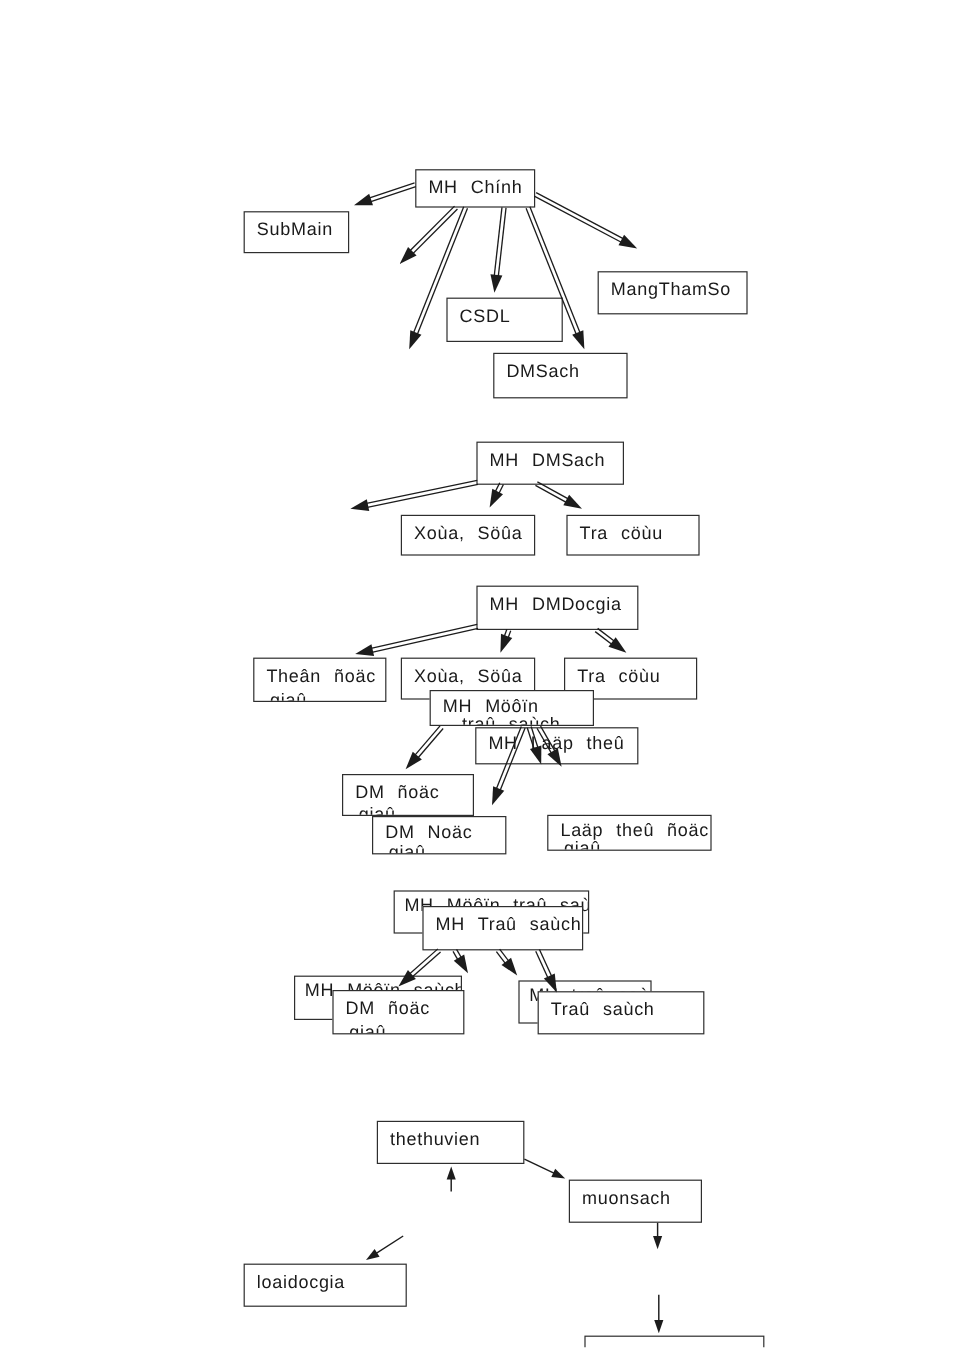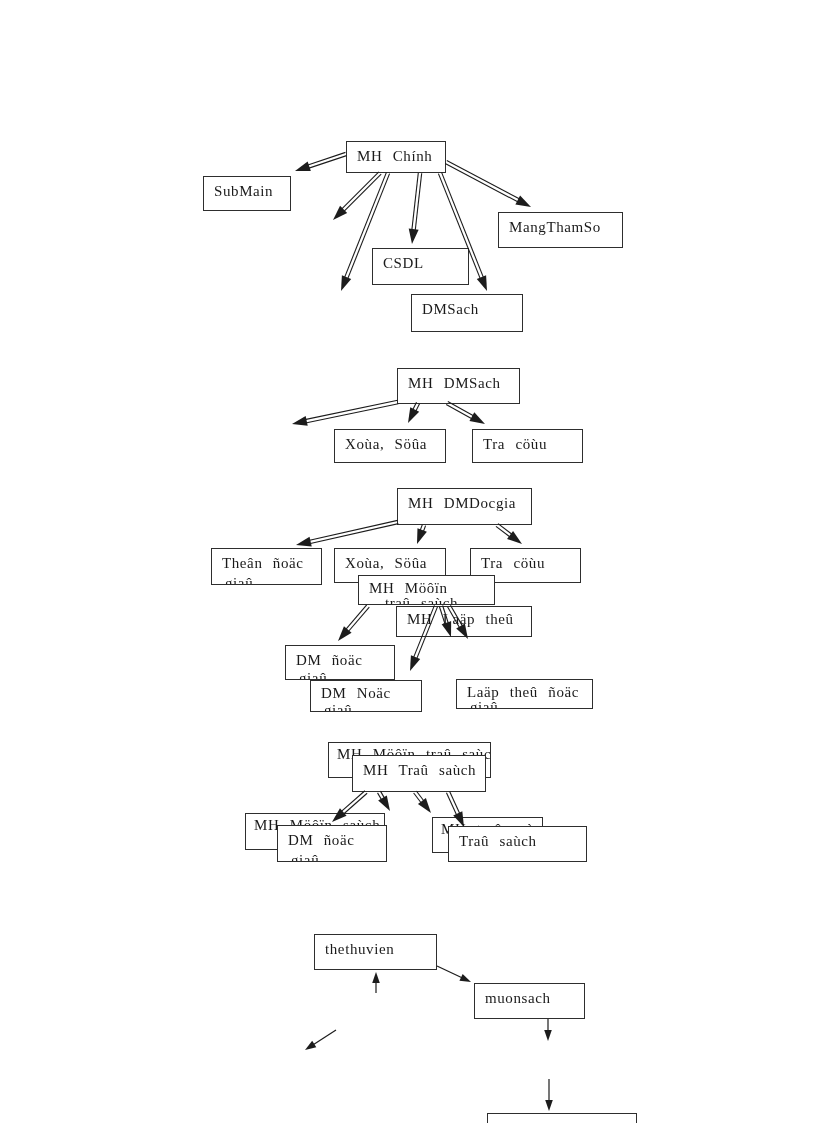--- a/index.html
+++ b/index.html
@@ -2,21 +2,21 @@
 <html><head>
 <meta charset="utf-8">
 <style>
   html, body { margin: 0; padding: 0; background: #ffffff; }
   #page {
     position: relative;
     width: 816px;
     height: 1123px;
     background: #ffffff;
     overflow: hidden;
-    font-family: Liberation Serif, serif;
+    font-family: Liberation Sans, sans-serif;
   }
   .box {
     position: absolute;
     box-sizing: border-box;
     background: #ffffff;
     border: 1px solid #2e2e2e;
     overflow: hidden;
     color: #1a1a1a;
     font-size: 15px;
     letter-spacing: 0.6px;
@@ -39,21 +39,21 @@
 <body>
 
 <div id="page">
 
   <div class="box" style="left:346px;top:141px;width:100px;height:32px">
     <span class="l1">MH Chính</span>
   </div>
   <div class="box" style="left:203px;top:176px;width:88px;height:35px">
     <span class="l1">SubMain</span>
   </div>
-  <div class="box" style="left:498px;top:212px;width:125px;height:36px">
+  <div class="box" style="left:498px;top:226px;width:125px;height:36px">
     <span class="l1">MangThamSo</span>
   </div>
   <div class="box" style="left:372px;top:248px;width:97px;height:37px">
     <span class="l1">CSDL</span>
   </div>
   <div class="box" style="left:411px;top:294px;width:112px;height:38px">
     <span class="l1">DMSach</span>
   </div>
 
   <div class="box" style="left:397px;top:368px;width:123px;height:36px">
@@ -118,20 +118,23 @@
   </div>
   <div class="box" style="left:448px;top:826px;width:139px;height:36px">
     <span class="l1">Traû saùch</span>
   </div>
 
   <div class="box" style="left:314px;top:934px;width:123px;height:36px">
     <span class="l1">thethuvien</span>
   </div>
   <div class="box" style="left:474px;top:983px;width:111px;height:36px">
     <span class="l1">muonsach</span>
+  </div>
+  <div class="box" style="left:203px;top:1053px;width:136px;height:36px">
+    <span class="l1">loaidocgia</span>
   </div>
   <div class="box" style="left:487px;top:1113px;width:150px;height:40px">
     <span class="l1"></span>
   </div>
 
   <svg id="arrow-layer" viewBox="0 0 816 1123">
       <line x1="345.4624127977714" y1="152.38723839331414" x2="304.89792907632705" y2="165.9087329671289" stroke="#1c1c1c" stroke-width="1.1"></line>
       <line x1="346.5375872022286" y1="155.61276160668586" x2="305.9731034807843" y2="169.13425618050064" stroke="#1c1c1c" stroke-width="1.1"></line>
       <polygon points="295,171 307.64911064067354,161.51316701949486 310.8113883008419,171" fill="#1c1c1c"></polygon>
       <line x1="378.7979184719829" y1="171.79791847198288" x2="339.5760930650349" y2="211.01974387893085" stroke="#1c1c1c" stroke-width="1.1"></line>

